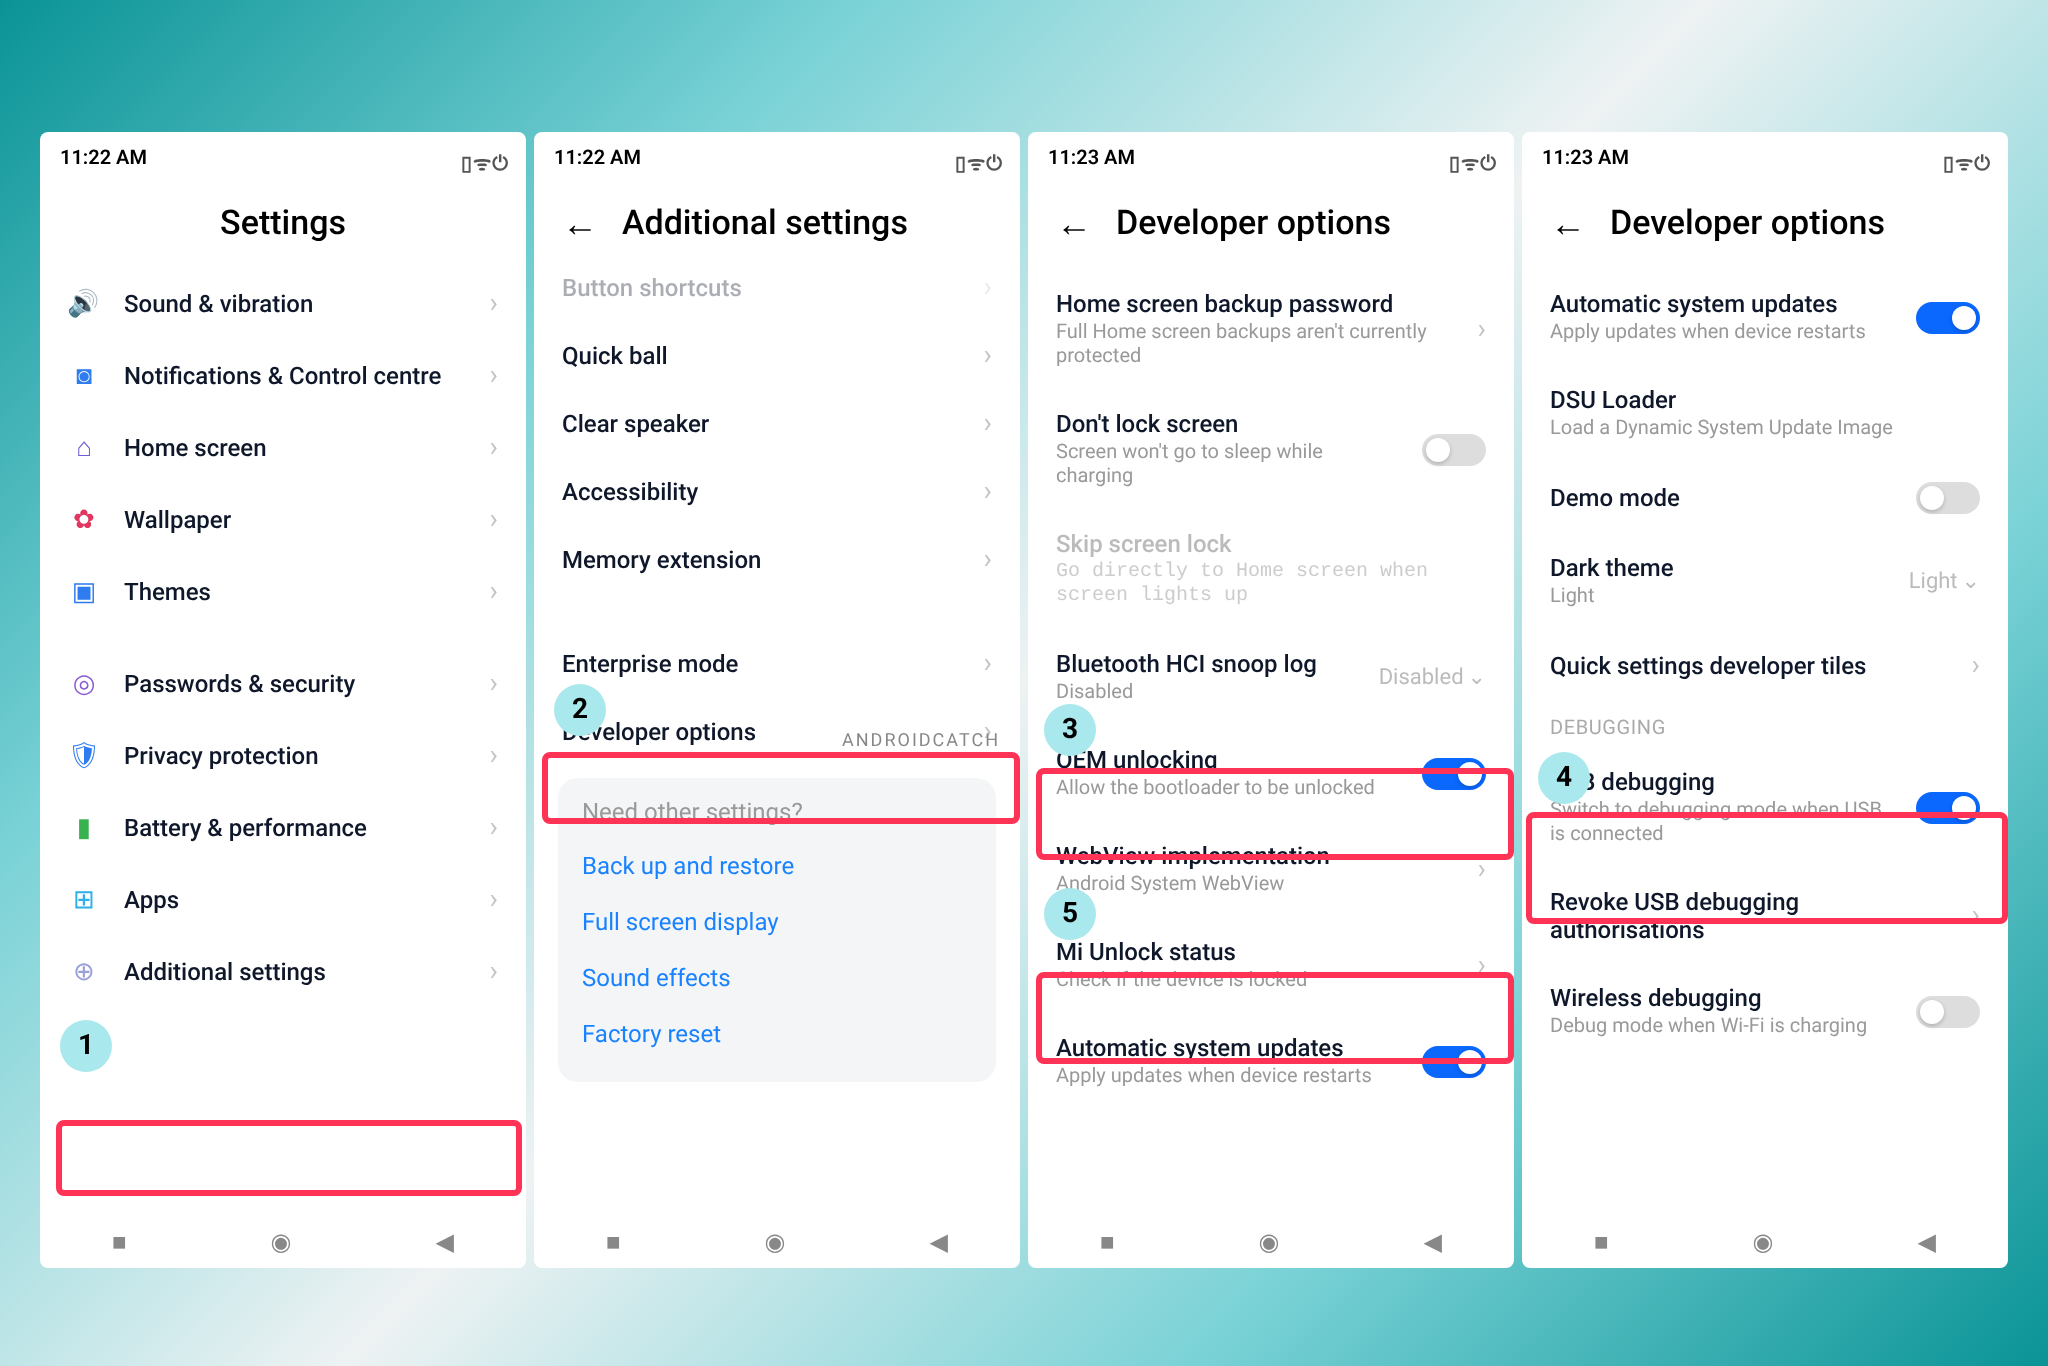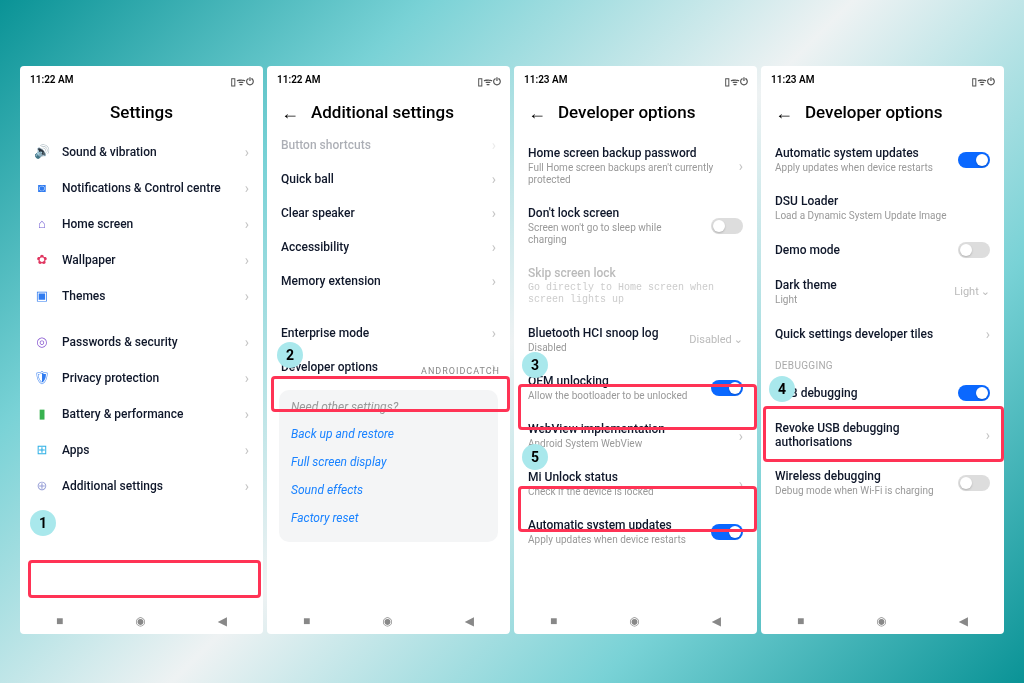--- a/index.html
+++ b/index.html
@@ -67,21 +67,21 @@
     box-shadow: 0 1px 2px rgba(0,0,0,0.2);
   }
   .toggle.on { background: #0a68ff; }
   .toggle.on::after { left: auto; right: 2px; }
   .section-title {
     padding: 8px 14px 4px; font-size: 10px; color: #aaa;
     text-transform: uppercase; letter-spacing: 0.3px;
   }
   .suggest-box {
     margin: 6px 12px; padding: 10px 12px;
-    background: #f4f5f6; border-radius: 10px; font-style: italic;
+    background: #f4f5f6; border-radius: 10px;
   }
   .suggest-box .q { color: #999; font-size: 12px; margin-bottom: 6px; }
   .suggest-box .link { color: #1982ff; font-size: 12px; padding: 7px 0; cursor:pointer; }
   .navbar {
     display: flex; justify-content: space-around;
     padding: 10px 0 6px;
     border-top: none;
   }
   .navbar .navi { color: #888; font-size: 12px; }
   .step-badge {
@@ -396,20 +396,21 @@
       <div class="item">
           <div class="txt">
             <div class="label">Quick settings developer tiles</div>
           </div>
           <span class="chev">›</span>
         </div>
       <div class="section-title">DEBUGGING</div>
       <div class="item">
           <div class="txt">
             <div class="label">USB debugging</div>
+            <div class="sub">Switch to debugging mode when USB is connected</div>
           </div>
           <span class="toggle on"></span>
         </div>
       <div class="item">
           <div class="txt">
             <div class="label">Revoke USB debugging authorisations</div>
           </div>
           <span class="chev">›</span>
         </div>
       <div class="item">

